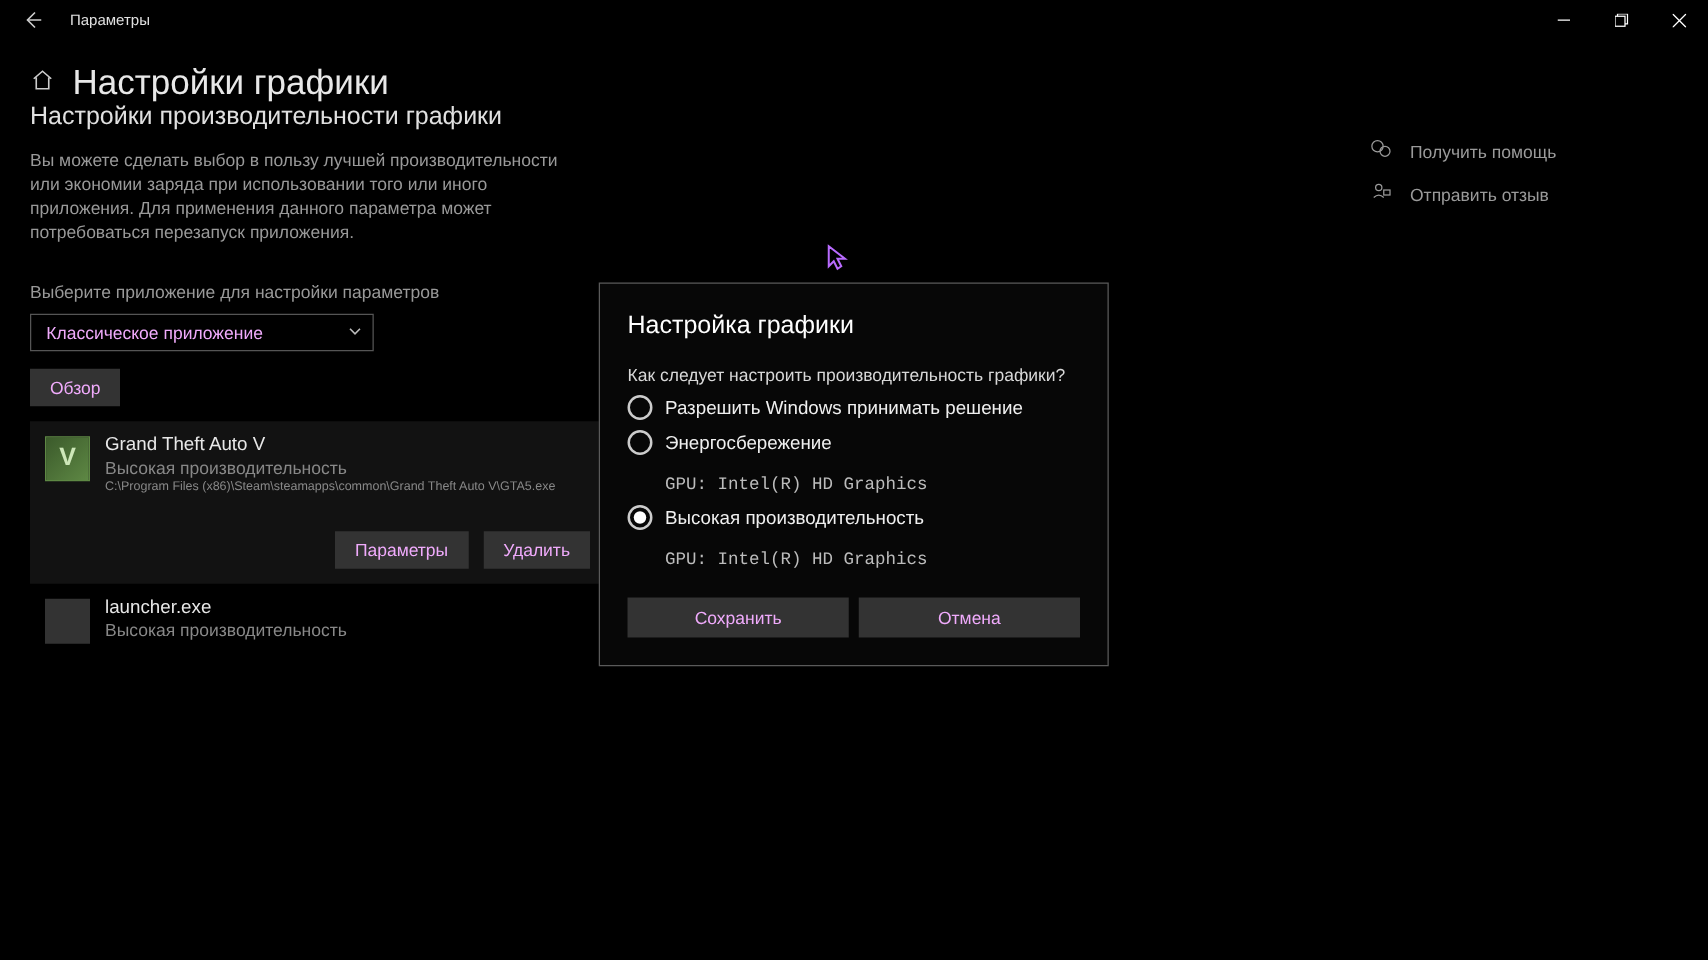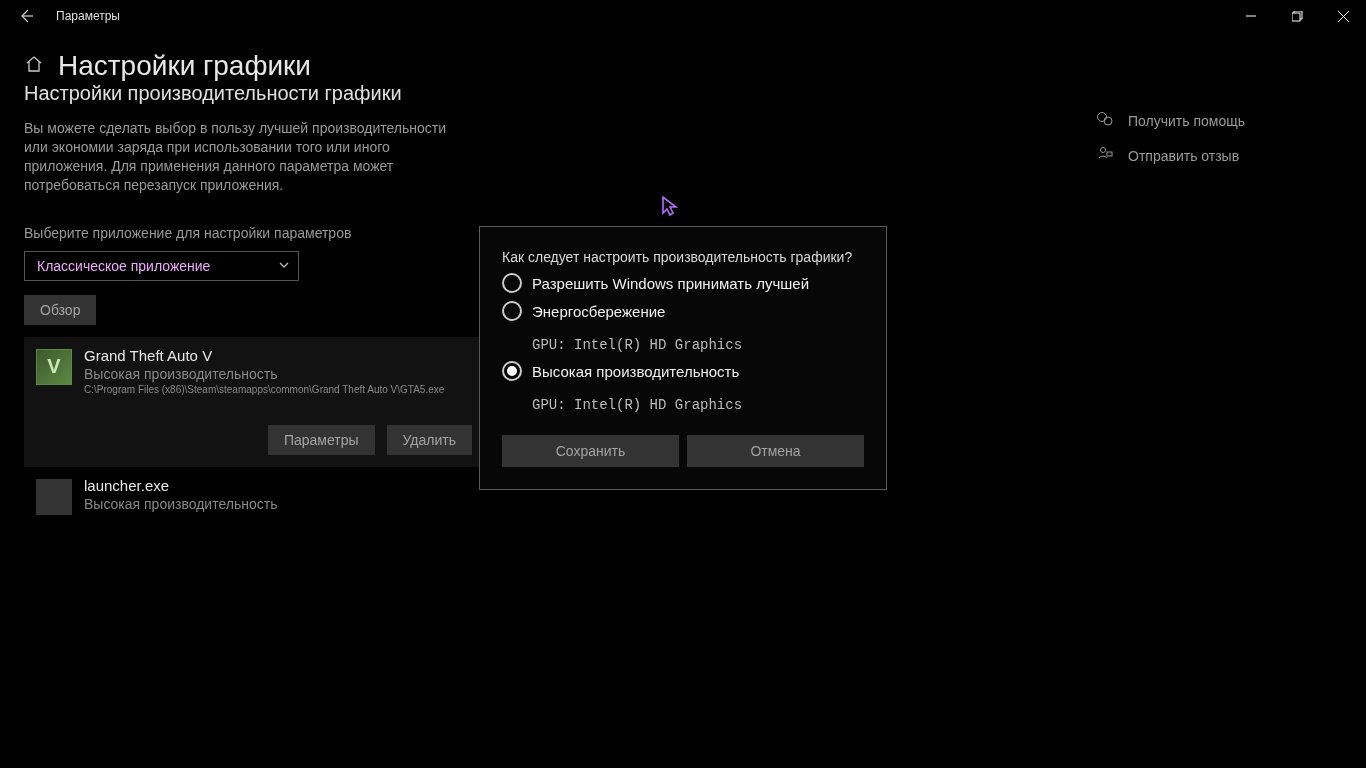--- a/index.html
+++ b/index.html
@@ -40,21 +40,21 @@
   .label-text { font-size: 14px; color: #999999; margin-bottom: 10px; }
   .select {
     width: 275px; height: 30px; border: 1px solid #555;
     display:flex; align-items:center; justify-content:space-between;
     padding: 0 8px 0 12px; font-size: 14px; color: #f0abfc;
     background: #000;
   }
   .chev { color:#bbb; }
   .btn {
     display:inline-flex; align-items:center; justify-content:center;
-    background: #333333; color:#a3a3a3; font-size:14px;
+    background: #333333; color:#f0abfc; font-size:14px;
     height: 30px; padding: 0 16px; border:none;
   }
   .btn-block { margin-top: 14px; }
   .app-list { margin-top: 12px; width: 460px;}
   .app-item {
     padding: 10px 12px 12px 12px;
     display:flex; gap:12px; align-items:flex-start;
   }
   .app-item.sel { background: #121212; flex-wrap:wrap;}
   .app-icon { width: 36px; height: 36px; background: #333; flex-shrink:0; margin-top:2px;}
@@ -202,26 +202,27 @@
           <circle cx="7" cy="5" r="2.5" stroke="#9a9a9a" fill="none"></circle>
           <path d="M3 13 Q7 9 11 13" stroke="#9a9a9a" fill="none"></path>
           <rect x="11" y="7" width="5" height="4" stroke="#9a9a9a" fill="none"></rect>
         </svg>
     </span>
     <span>Отправить отзыв</span>
   </div>
 </div>
 
 <div class="dialog">
+  <div class="dialog-title">Настройка графики</div>
   <div class="dialog-q">Как следует настроить производительность графики?</div>
   <div class="radio-group">
 
     <div class="radio-row">
       <div class="radio"></div>
-      <div class="radio-label">Разрешить Windows принимать лучшей</div>
+      <div class="radio-label">Разрешить Windows принимать решение</div>
     </div>
 
     <div class="radio-row">
       <div class="radio"></div>
       <div class="radio-label">Энергосбережение</div>
     </div>
     <div class="radio-sub">GPU: Intel(R) HD Graphics</div>
 
     <div class="radio-row">
       <div class="radio checked"></div>

